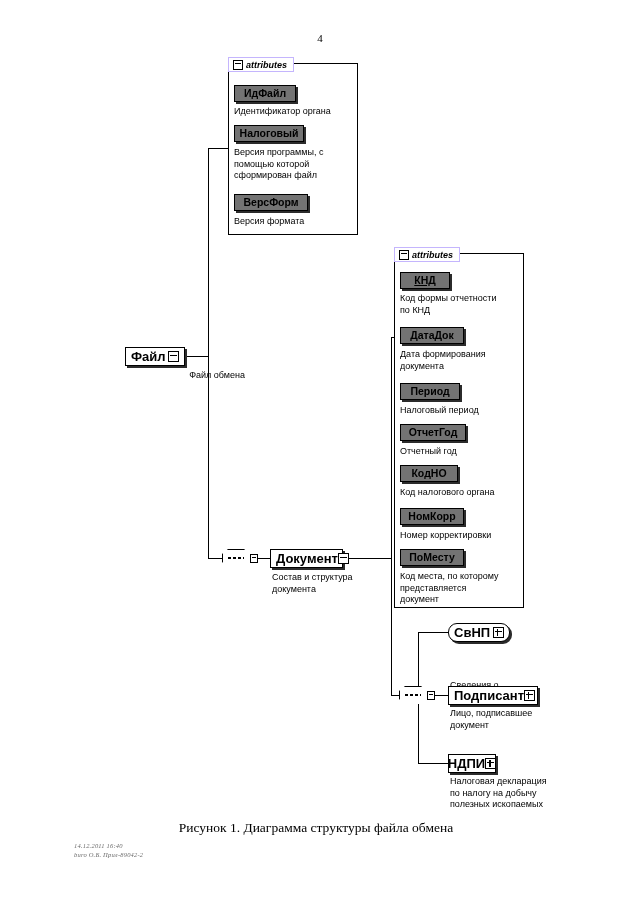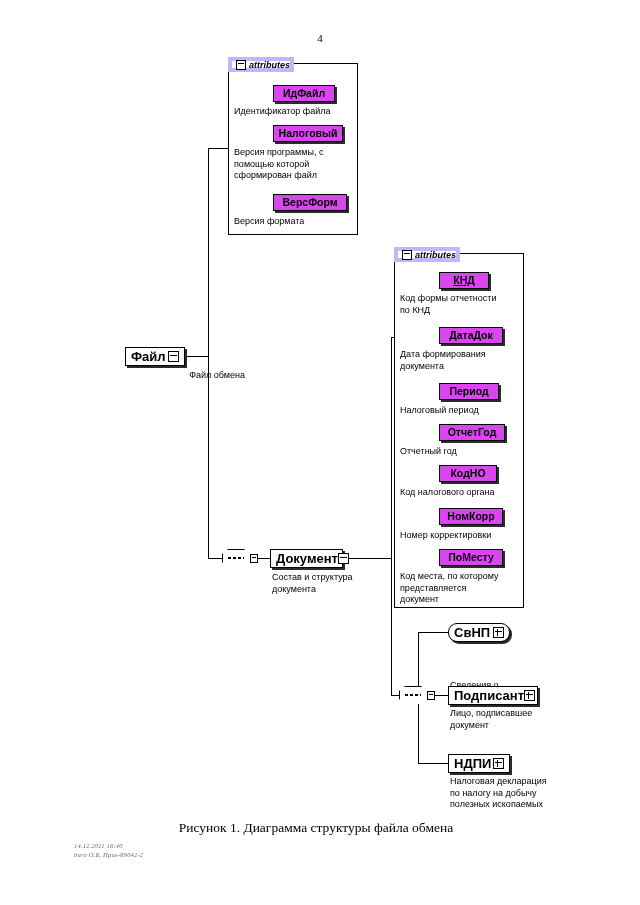--- a/index.html
+++ b/index.html
@@ -39,41 +39,40 @@
   .elbox .pmbox::before{
     content:"";position:absolute;left:1px;right:1px;top:3.2px;height:1.2px;background:#000;
   }
   .elbox .pmbox.plus::after{
     content:"";position:absolute;top:1px;bottom:1px;left:3.2px;width:1.2px;background:#000;
   }
 
   
   .attr{
     position:absolute;
-    border:1.5px solid #000;background:#d946ef;box-sizing:border-box;
+    border:1.5px solid #000;background:#737373;box-sizing:border-box;
     box-shadow:2px 2px 0 0 #2b2b2b;
     height:17px;
     display:flex;align-items:center;justify-content:center;
     padding:0 22px;
-    margin-left:39px;
   }
   .attr .nm{font-size:10.5px;font-weight:bold;white-space:nowrap;line-height:17px;}
 
   
   .desc{
     position:absolute;font-size:9px;line-height:11.5px;
     white-space:pre-line;
   }
 
   
   .attrpanel{
     position:absolute;border:1px solid #000;background:#fff;box-sizing:border-box;
   }
   .attrtab{
-    position:absolute;border:4px solid #c4b5fd;background:#fff;box-sizing:border-box;
+    position:absolute;border:1px solid #c4b5fd;background:#fff;box-sizing:border-box;
     height:15px;display:flex;align-items:center;gap:3px;padding:0 4px;
     z-index:3;
   }
   .attrtab .mini{
     width:8px;height:8px;border:1px solid #000;position:relative;background:#fff;flex:0 0 auto;
   }
   .attrtab .mini::before{
     content:"";position:absolute;left:1px;right:1px;top:2.8px;height:1px;background:#000;
   }
   .attrtab .lbl{font-size:9px;font-style:italic;font-weight:600;white-space:nowrap;}
@@ -153,21 +152,21 @@
 
   <div class="attrpanel" style="left:228px;top:63px;width:130px;height:172px;"></div>
   <div class="attrtab" style="left:228px;top:57px;width:66px;">
     <span class="mini"></span>
     <span class="lbl">attributes</span>
   </div>
 
   <div class="attr" style="left:234px;top:85px;width:62px;">
     <span class="nm">ИдФайл</span>
   </div>
-  <div class="desc" style="left:234px;top:106px;width:122px;">Идентификатор файла</div>
+  <div class="desc" style="left:234px;top:106px;width:122px;">Идентификатор органа</div>
 
   <div class="attr" style="left:234px;top:125px;width:70px;">
     <span class="nm">Налоговый</span>
   </div>
   <div class="desc" style="left:234px;top:147px;width:118px;">Версия программы, с
 помощью которой
 сформирован файл</div>
 
   <div class="attr" style="left:234px;top:194px;width:74px;">
     <span class="nm">ВерсФорм</span>
@@ -245,21 +244,21 @@
   <div class="desc" style="left:450px;top:680px;width:130px;">Сведения о
 налогоплательщике</div>
 
   <div class="elbox" style="left:448px;top:686px;width:90px;">
     <span class="nm">Подписант</span>
     <span class="pmbox plus"></span>
   </div>
   <div class="desc" style="left:450px;top:708px;width:130px;">Лицо, подписавшее
 документ</div>
 
-  <div class="elbox" style="left:448px;top:754px;width:62px;justify-content:center;">
+  <div class="elbox" style="left:448px;top:754px;width:48px;justify-content:center;">
     <span class="nm">НДПИ</span>
     <span class="pmbox plus"></span>
   </div>
   <div class="desc" style="left:450px;top:776px;width:140px;">Налоговая декларация
 по налогу на добычу
 полезных ископаемых</div>
 
   <div class="caption">Рисунок 1. Диаграмма структуры файла обмена</div>
   <div class="footer">
     <div>14.12.2011 16:40</div>

